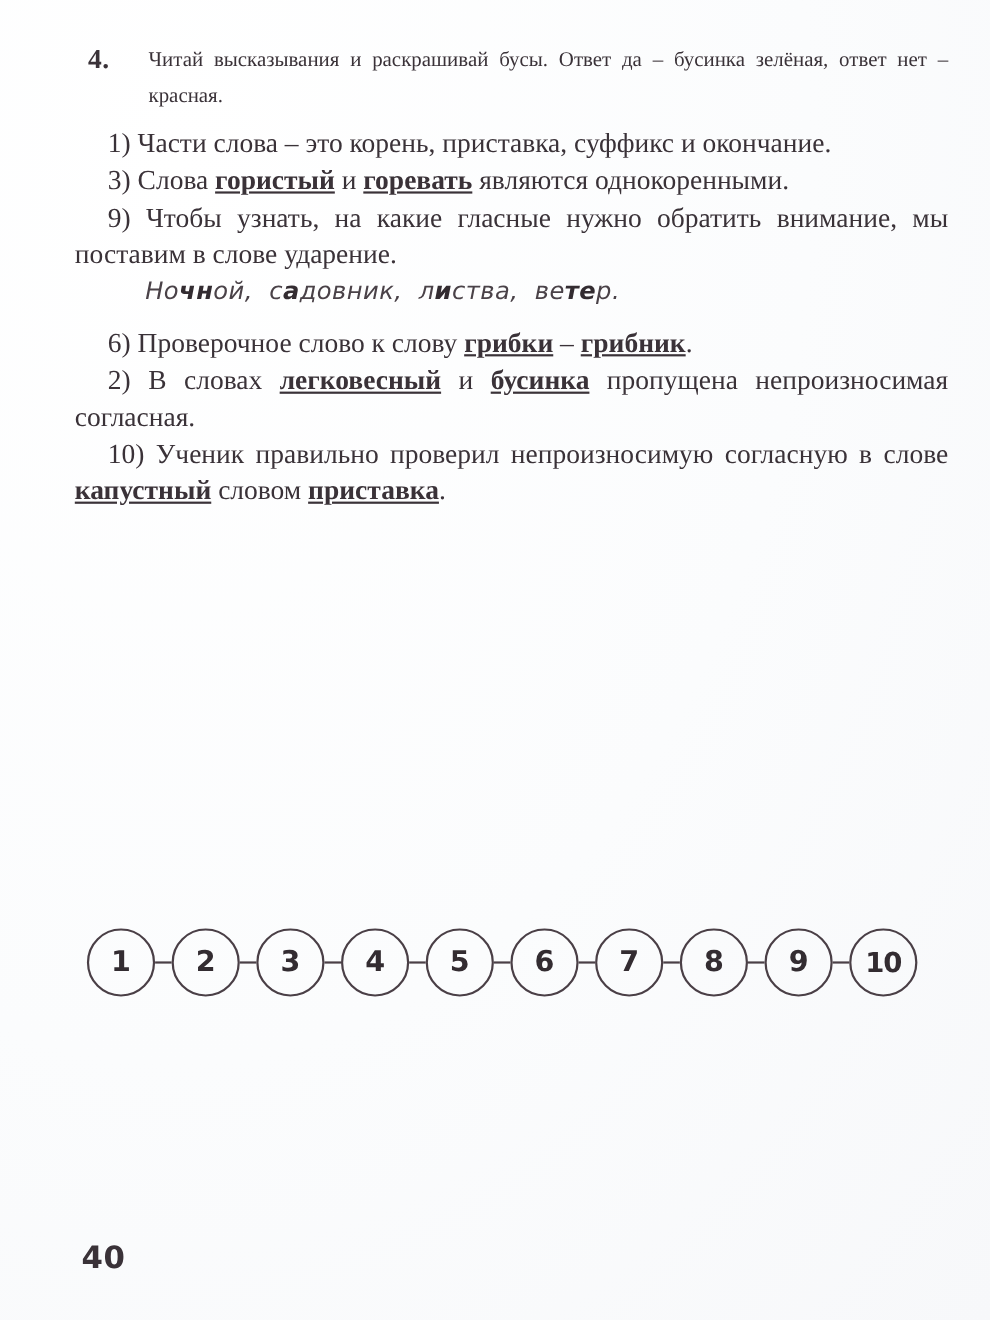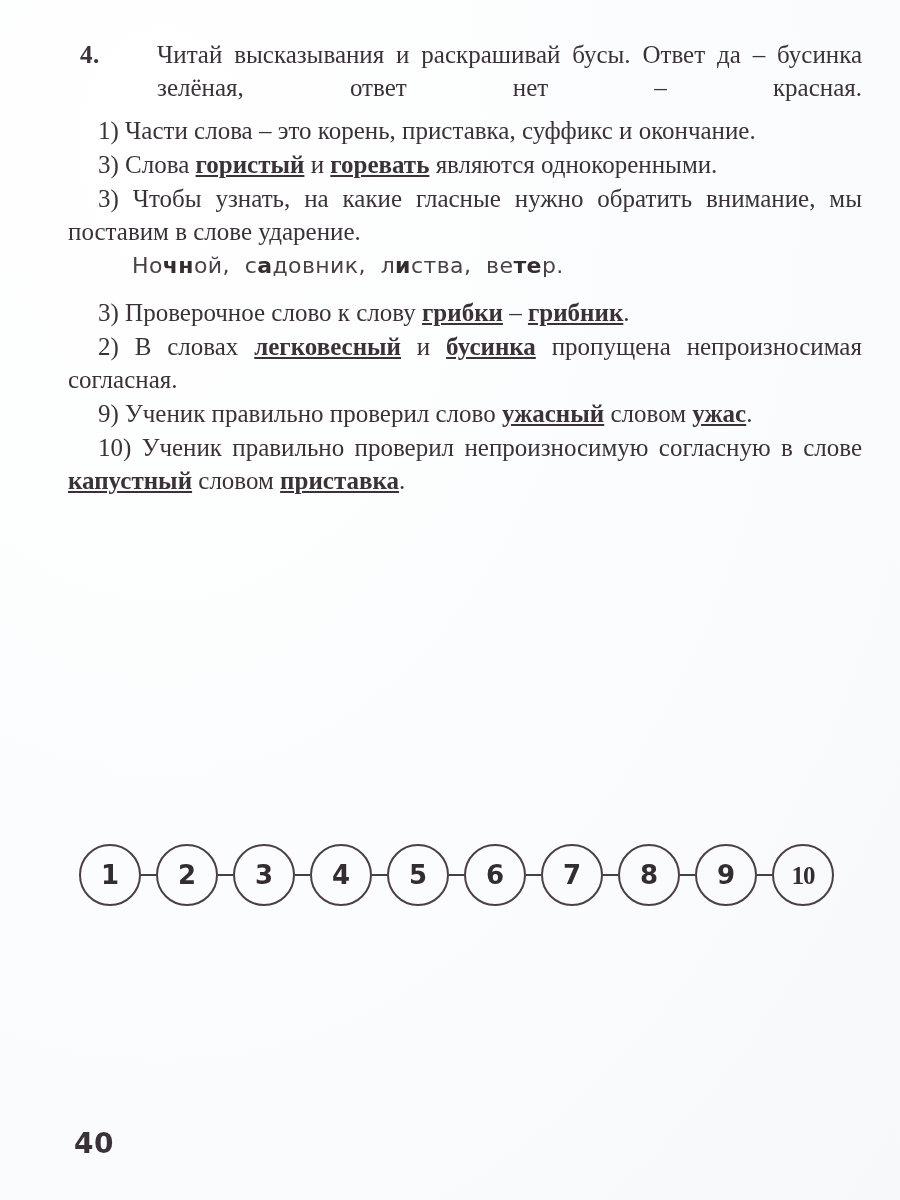--- a/index.html
+++ b/index.html
@@ -41,22 +41,22 @@
   .task-number {
     position: absolute;
     left: 12px;
     top: 0;
     font-weight: bold;
     font-size: 25px;
     line-height: 33px;
     letter-spacing: 0.5px;
   }
   .task-text {
-    margin-left: 89px;
-    font-size: 25px;
+    margin-left: 67px;
+    font-size: 19px;
     line-height: 33px;
     text-align: justify;
     text-align-last: justify;
     hyphens: manual;
   }
 
   
   .stmt {
     font-size: 25px;
     line-height: 33px;
@@ -74,20 +74,21 @@
 
   
   .wordlist {
     font-family: "DejaVu Sans", "Liberation Sans", sans-serif;
     font-size: 22px;
     line-height: 33px;
     margin: 0 0 14px 0;
     text-indent: 64px;
     letter-spacing: 0.4px;
     color: #4a4248;
+    font-style: italic;
   }
   .wordlist .mark {
     font-weight: bold;
     color: #332c31;
   }
 
   
   .beads {
     position: absolute;
     left: 79px;
@@ -110,21 +111,20 @@
   .bead span {
     font-family: "DejaVu Sans", "Liberation Sans", sans-serif;
     font-weight: bold;
     font-size: 26px;
     color: #332c31;
     line-height: 1;
   }
   .bead.wide span {
     font-size: 25px;
     letter-spacing: -1px;
-    font-family: Liberation Serif, serif;
   }
   .link {
     width: 15px;
     height: 2px;
     background: #4a3f46;
     flex: none;
   }
 
   
   .page-number {
@@ -151,41 +151,38 @@
   </div>
 
   <p class="stmt">1) Части слова – это корень, приставка, суффикс и окончание.</p>
 
 
   <p class="stmt">
     <span>3) Слова </span><b>гористый</b><span> и </span><b>горевать</b><span> являются однокоренными.</span>
   </p>
 
 
-  <p class="stmt">3) Чтобы узнать, на какие гласные нужно обратить внимание, мы поставим в слове ударение.</p>
+  <p class="stmt">9) Чтобы узнать, на какие гласные нужно обратить внимание, мы поставим в слове ударение.</p>
 
 
   <p class="wordlist">
     <span><span>Но</span><span class="mark">ч</span><span class="mark">н</span><span>ой,</span></span>&nbsp;
     <span><span>с</span><span class="mark">а</span><span>довник,</span></span>&nbsp;
     <span><span>л</span><span class="mark">и</span><span>ства,</span></span>&nbsp;
     <span><span>ве</span><span class="mark">т</span><span class="mark">е</span><span>р.</span></span>
   </p>
 
   <p class="stmt">
-    <span>3) Проверочное слово к слову </span><b>грибки</b><span> – </span><b>грибник</b><span>.</span>
+    <span>6) Проверочное слово к слову </span><b>грибки</b><span> – </span><b>грибник</b><span>.</span>
   </p>
 
   <p class="stmt last-full">
     <span>2) В словах </span><b>легковесный</b><span> и </span><b>бусинка</b><span> пропущена непроизносимая согласная.</span>
   </p>
 
-  <p class="stmt last-full">
-    <span>9) Ученик правильно проверил слово </span><b>ужасный</b><span> словом </span><b>ужас</b><span>.</span>
-  </p>
 
   <p class="stmt">
     <span>10) Ученик правильно проверил непроизносимую согласную в слове </span><b>капустный</b><span> словом </span><b>приставка</b><span>.</span>
   </p>
 
 </div>
 
 <div class="beads" id="beads-row">
     <div class="bead">
       <span>1</span>

